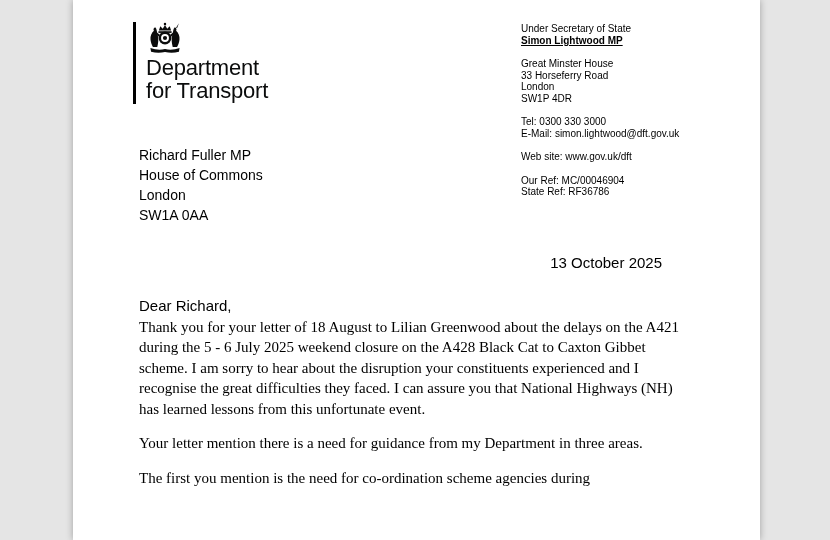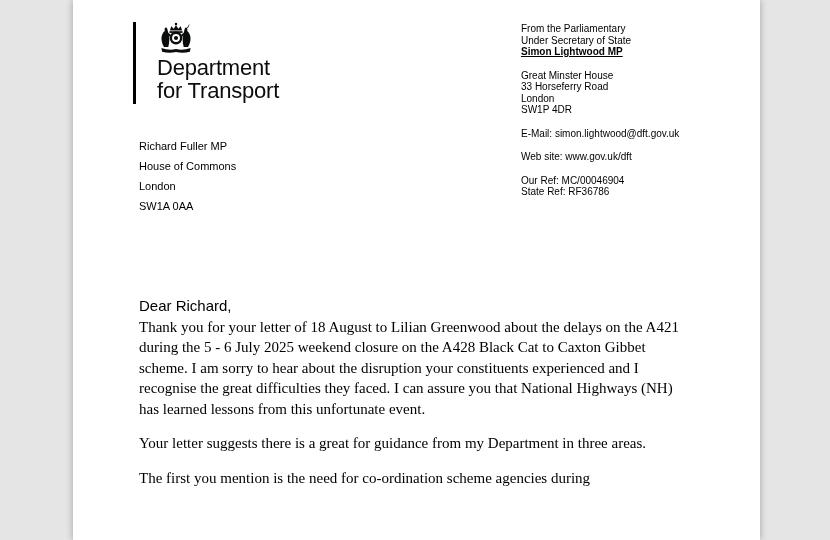--- a/index.html
+++ b/index.html
@@ -29,21 +29,21 @@
     position: absolute;
     left: 60px; top: 22px;
     display: flex;
     align-items: stretch;
   }
   .logo-bar {
     width: 3px; height: 82px;
     background: #000;
     flex: 0 0 3px;
   }
-  .logo-right { margin-left: 21px; }
+  .logo-right { margin-left: 10px; }
   .crest { display: block; margin-bottom: 2px; }
   .logo-text {
     font-size: 22px;
     line-height: 23px;
     letter-spacing: -0.2px;
     color: #0b0c0c;
   }
 
   
   .sender {
@@ -53,22 +53,22 @@
     line-height: 11.5px;
     color: #000;
     width: 220px;
   }
   .sender .group { margin-bottom: 12px; }
   .sender .bold { font-weight: bold; text-decoration: underline; }
 
   
   .recipient {
     position: absolute;
-    left: 66px; top: 136px;
-    font-size: 11px;
+    left: 66px; top: 145px;
+    font-size: 14px;
     line-height: 20px;
   }
 
   
   .date {
     position: absolute;
     right: 98px; top: 254px;
     font-size: 15px;
     text-align: right;
   }
@@ -113,51 +113,52 @@
         </span>
         <div class="logo-text">
           <div>Department</div>
           <div>for Transport</div>
         </div>
       </div>
     </div>
 
     <div class="sender">
       <div class="group">
-        <div>From the Parliamentary</div>
         <div>Under Secretary of State</div>
         <div class="bold">Simon Lightwood MP</div>
       </div>
       <div class="group">
         <div>Great Minster House</div>
         <div>33 Horseferry Road</div>
         <div>London</div>
         <div>SW1P 4DR</div>
       </div>
       <div class="group">
+        <div>Tel: 0300 330 3000</div>
         <div>E-Mail: simon.lightwood@dft.gov.uk</div>
       </div>
       <div class="group">
         <div>Web site: www.gov.uk/dft</div>
       </div>
       <div class="group">
         <div>Our Ref: MC/00046904</div>
         <div>State Ref: RF36786</div>
       </div>
     </div>
 
     <div class="recipient">
       <div>Richard Fuller MP</div>
       <div>House of Commons</div>
       <div>London</div>
       <div>SW1A 0AA</div>
     </div>
 
+    <div class="date">13 October 2025</div>
 
     <div class="body-text">
       <div class="salutation">Dear Richard,</div>
       <p>Thank you for your letter of 18 August to Lilian Greenwood about the delays on the A421 during the 5 - 6 July 2025 weekend closure on the A428 Black Cat to Caxton Gibbet scheme. I am sorry to hear about the disruption your constituents experienced and I recognise the great difficulties they faced. I can assure you that National Highways (NH) has learned lessons from this unfortunate event.</p>
-      <p>Your letter suggests there is a great for guidance from my Department in three areas.</p>
+      <p>Your letter mention there is a need for guidance from my Department in three areas.</p>
       <p>The first you mention is the need for co-ordination scheme agencies during</p>
     </div>
 
   </div>
 </div>
 
 </body></html>

